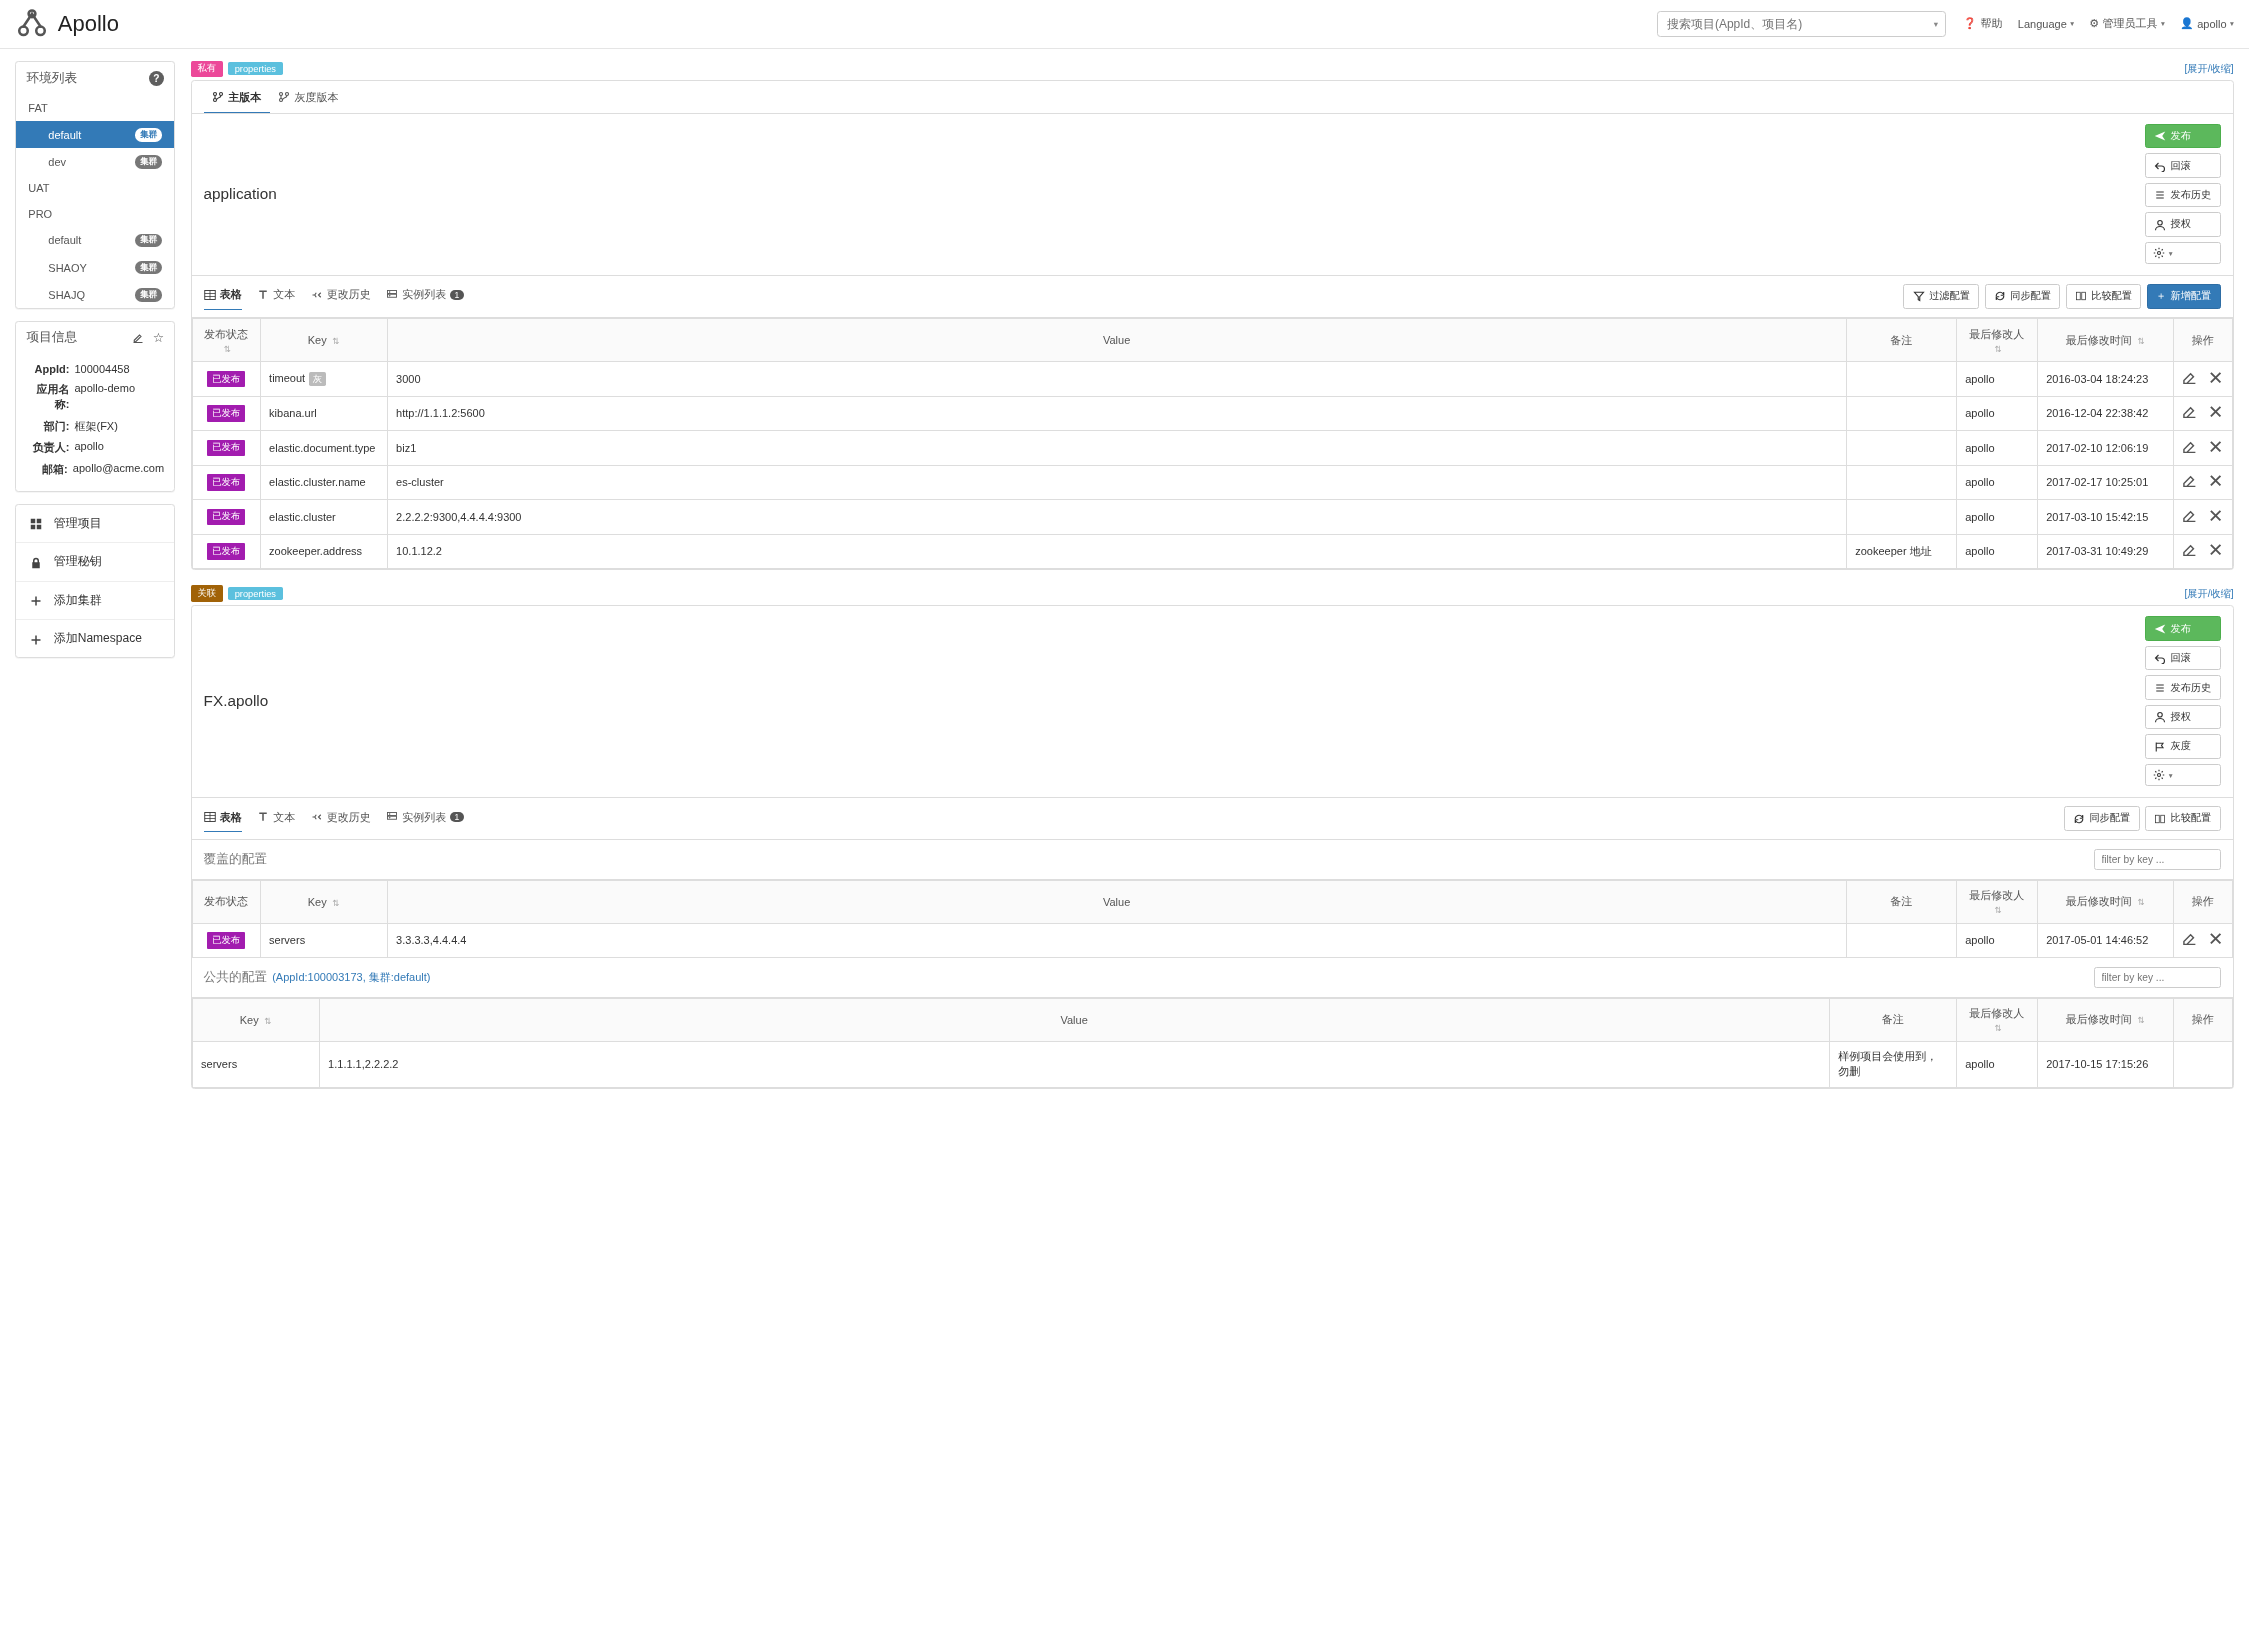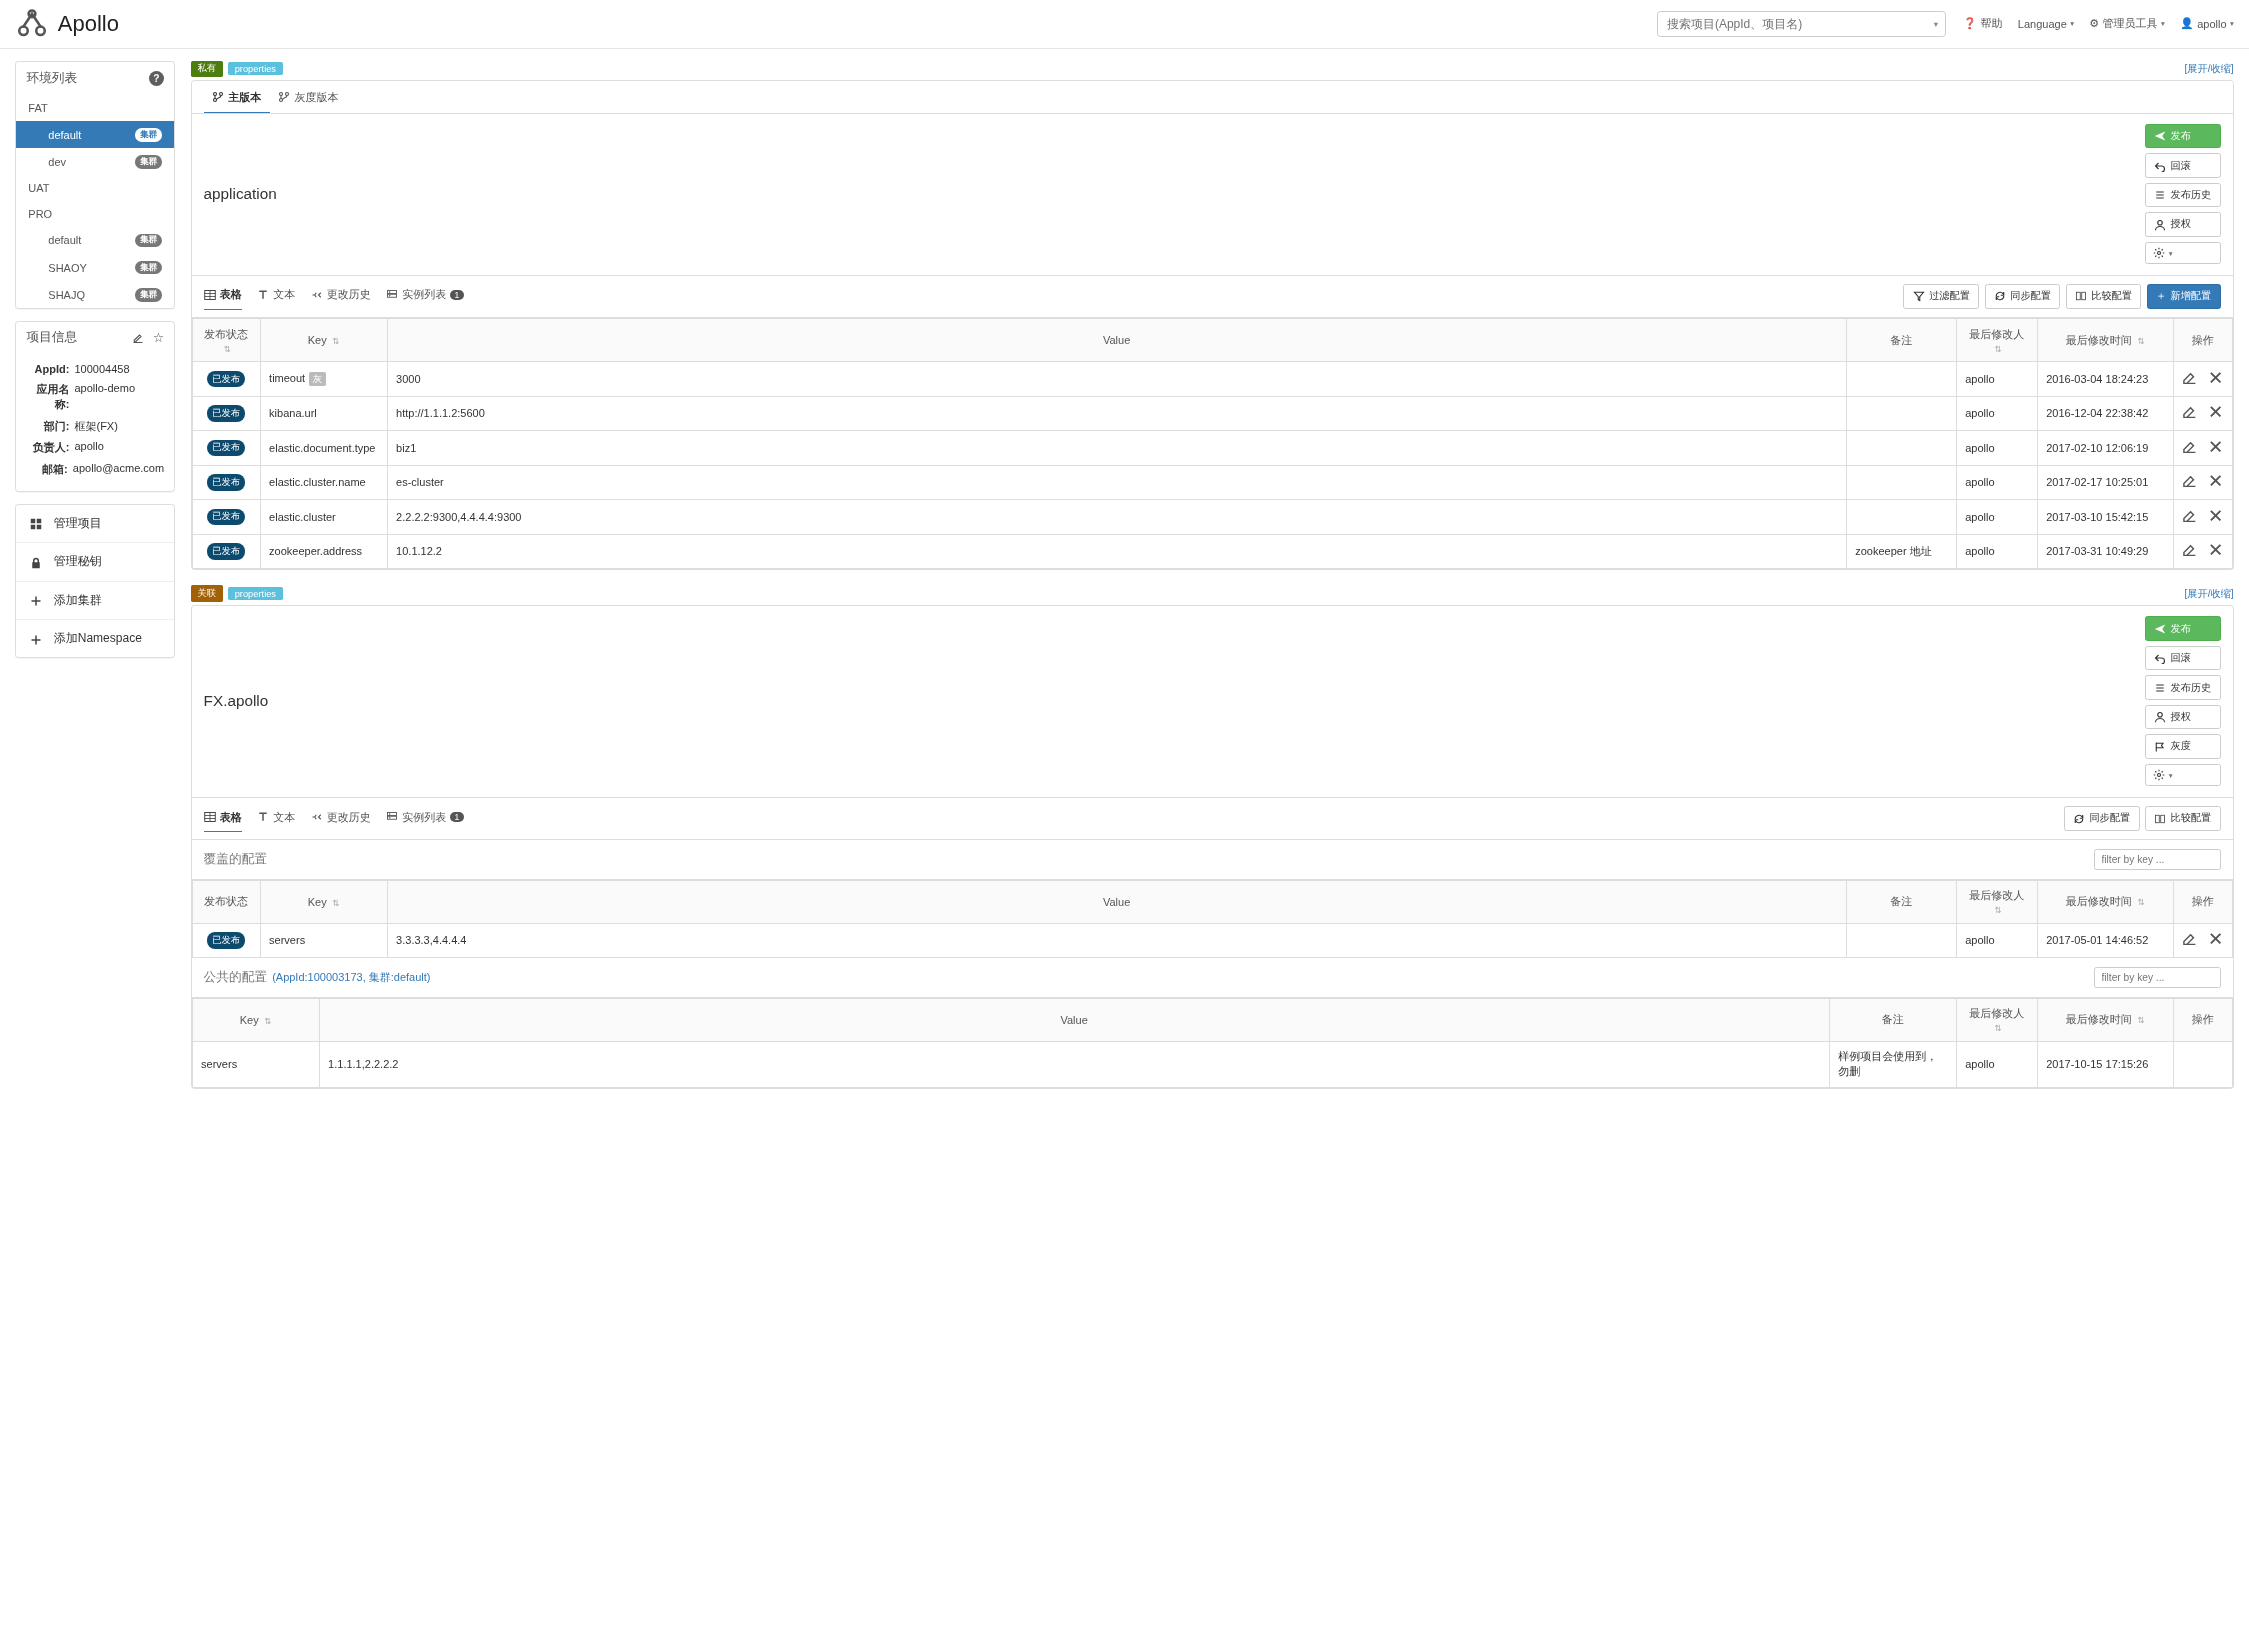--- a/index.html
+++ b/index.html
@@ -39,21 +39,21 @@
 
     .side-links .link-item { display: flex; align-items: center; gap: 10.2px; padding: 10.2px 12px; border-top: 0.8px solid #eee; font-size: 12px; color: #333; cursor: pointer; }
     .side-links .link-item:first-child { border-top: none; }
     .side-links .icn { width: 15.3px; text-align: center; font-size: 13.6px; color: #444; }
 
     
     .main { flex: 1; min-width: 0; display: flex; flex-direction: column; gap: 15.3px; }
     .ns-block { }
     .ns-tags { display: flex; align-items: center; gap: 5.1px; margin-bottom: 3.4px; }
     .tag { font-size: 9.3px; color: #fff; padding: 1.7px 6.8px; border-radius: 1.7px; }
-    .tag.private { background: #4d7c0f; }
+    .tag.private { background: #ec4899; }
     .tag.assoc { background: #a16207; }
     .tag.props { background: #5bc0de; }
     .toggle-link { margin-left: auto; font-size: 10.2px; color: #337ab7; cursor: pointer; }
 
     .ns-panel { border: 0.8px solid #ddd; border-radius: 3.4px; background: #fff; }
     .ns-tabs { display: flex; border-bottom: 0.8px solid #ddd; padding: 0 12px; }
     .ns-tab { padding: 8.5px 8.5px 6.8px; display: flex; align-items: center; gap: 4.2px; font-size: 11px; color: #555; cursor: pointer; border-bottom: 1.7px solid transparent; }
     .ns-tab.active { color: #333; border-bottom-color: #337ab7; font-weight: 600; }
 
     .ns-header { display: flex; align-items: center; padding: 10.2px 12px; border-bottom: 0.8px solid #ddd; flex-wrap: wrap; gap: 14px; }
@@ -67,21 +67,21 @@
     .ns-subtabs { display: flex; align-items: center; padding: 6.8px 12px; border-bottom: 0.8px solid #ddd; gap: 15.3px; }
     .subtab { display: flex; align-items: center; gap: 4.2px; color: #555; font-size: 11px; padding: 5.1px 0 6.8px; border-bottom: 1.7px solid transparent; cursor: pointer; }
     .subtab.active { color: #333; border-bottom-color: #337ab7; font-weight: 600; }
     .badge-count { background: #555; color: #fff; border-radius: 6.8px; padding: 0 4.2px; font-size: 8.5px; }
     .subtab-actions { margin-left: auto; display: flex; gap: 5.1px; }
 
     table.data { width: 100%; border-collapse: collapse; }
     table.data th, table.data td { border: 0.8px solid #ddd; padding: 7.6px 8.5px; font-size: 11px; text-align: left; vertical-align: middle; }
     table.data th { background: #fafafa; color: #555; font-weight: 500; text-align: center; }
     table.data td.center { text-align: center; }
-    .status-badge { display: inline-block; background: #0c4a6e; color: #fff; font-size: 9.3px; padding: 1.7px 5.1px; border-radius: 8px; }
+    .status-badge { display: inline-block; background: #a21caf; color: #fff; font-size: 9.3px; padding: 1.7px 5.1px; border-radius: 1px; }
     .gray-badge { display: inline-block; background: #bbb; color: #fff; font-size: 9.3px; padding: 0.8px 4.2px; border-radius: 1.7px; margin-left: 3.4px; }
     .sort-icn { font-size: 8.5px; color: #aaa; margin-left: 2.5px; }
     .row-actions { display: flex; gap: 10.2px; justify-content: center; color: #555; font-size: 13.6px; }
     .row-actions span { cursor: pointer; }
 
     .section-bar { display: flex; align-items: center; padding: 8.5px 12px; border-bottom: 0.8px solid #ddd; }
     .section-title { font-size: 12.7px; color: #777; }
     .section-sub { font-size: 11px; color: #337ab7; margin-left: 5.1px; }
     .filter-input { margin-left: auto; border: 0.8px solid #ccc; border-radius: 2.5px; padding: 4.2px 6.8px; font-size: 10.2px; width: 127px; }
 

